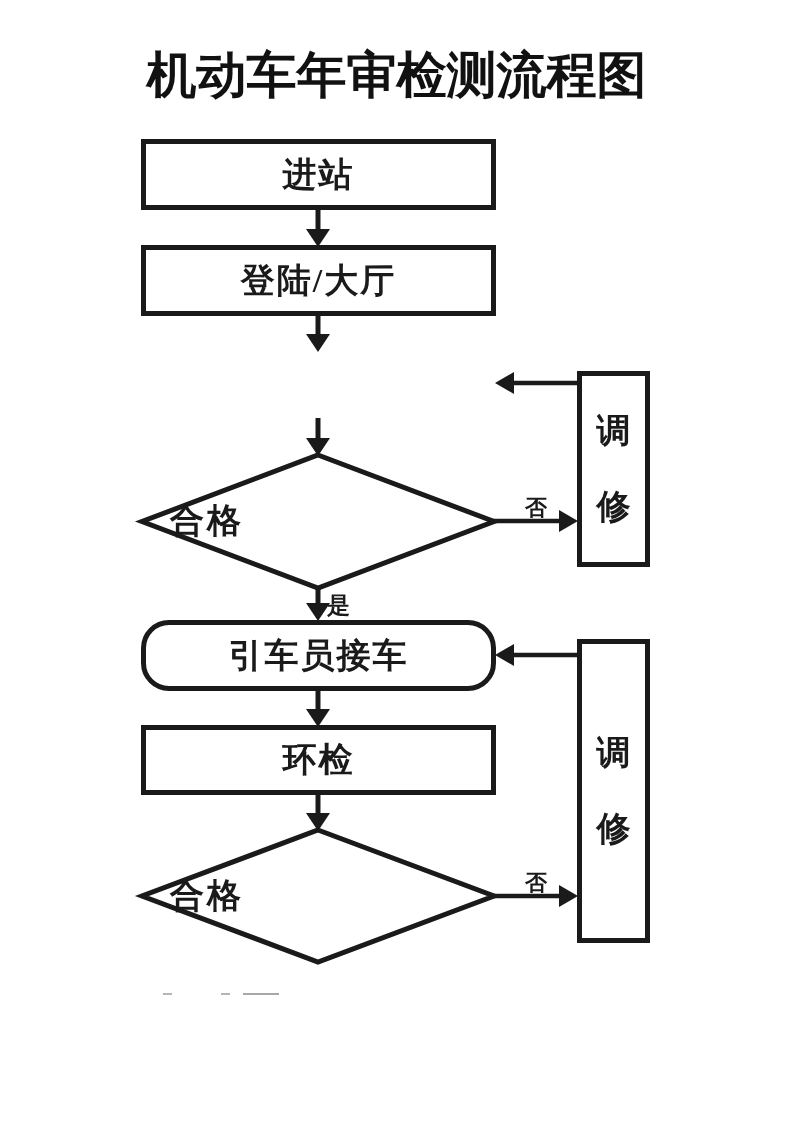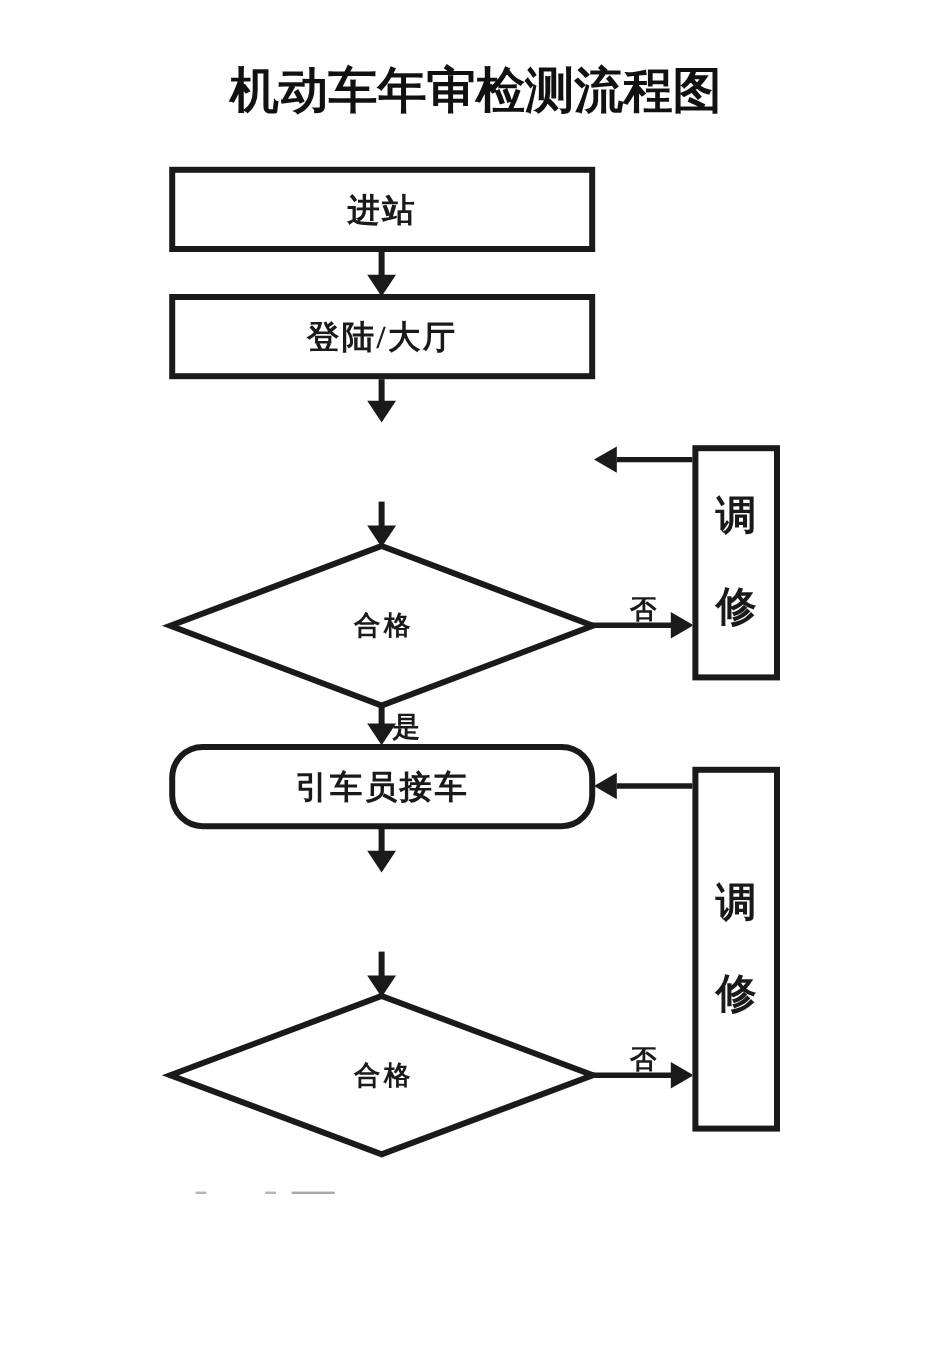--- a/index.html
+++ b/index.html
@@ -17,21 +17,21 @@
     color: #1a1a1a;
   }
   .page-title {
     position: absolute;
     left: 0;
     top: 46px;
     width: 793px;
     text-align: center;
     font-family: "Liberation Sans", "DejaVu Sans", sans-serif;
     font-weight: bold;
-    font-size: 41px;
+    font-size: 50px;
     line-height: 58px;
     letter-spacing: 0px;
     color: #111111;
     white-space: nowrap;
   }
   .edges-layer {
     position: absolute;
     left: 0;
     top: 0;
     width: 793px;
@@ -41,41 +41,40 @@
     position: absolute;
     box-sizing: border-box;
     border: 5px solid #1a1a1a;
     background: #ffffff;
     display: flex;
     align-items: center;
     justify-content: center;
   }
   .pbox .node-label {
     font-weight: bold;
-    font-size: 27px;
+    font-size: 34px;
     letter-spacing: 2px;
     white-space: nowrap;
   }
   .vbox {
     flex-direction: column;
     gap: 42px;
   }
   .vbox .node-char {
     font-weight: bold;
     font-size: 34px;
     line-height: 34px;
   }
   .diamond-label {
     position: absolute;
     width: 300px;
     height: 44px;
     line-height: 44px;
-    text-align: center;
     font-weight: bold;
-    font-size: 22px;
+    font-size: 34px;
     letter-spacing: 3px;
     white-space: nowrap;
   }
   .edge-label {
     position: absolute;
     font-weight: bold;
     white-space: nowrap;
   }
   .edge-label.yes {
     left: 327px;
@@ -158,20 +157,23 @@
 
   <div class="pbox" style="left:141px; top:245px; width:355px; height:71px;text-align:center;">
     <span class="node-label">登陆/大厅</span>
   </div>
 
 
   <div class="pbox" style="left:141px; top:620px; width:355px; height:71px;border-radius:28px;">
     <span class="node-label">引车员接车</span>
   </div>
 
+  <div class="pbox" style="left:141px; top:725px; width:355px; height:70px;">
+    <span class="node-label">环检</span>
+  </div>
 
   <div class="pbox vbox" style="left:577px; top:371px; width:73px; height:196px;">
     <span class="node-char">调</span>
     <span class="node-char">修</span>
   </div>
 
   <div class="pbox vbox" style="left:577px; top:639px; width:73px; height:304px;">
     <span class="node-char">调</span>
     <span class="node-char">修</span>
   </div>

